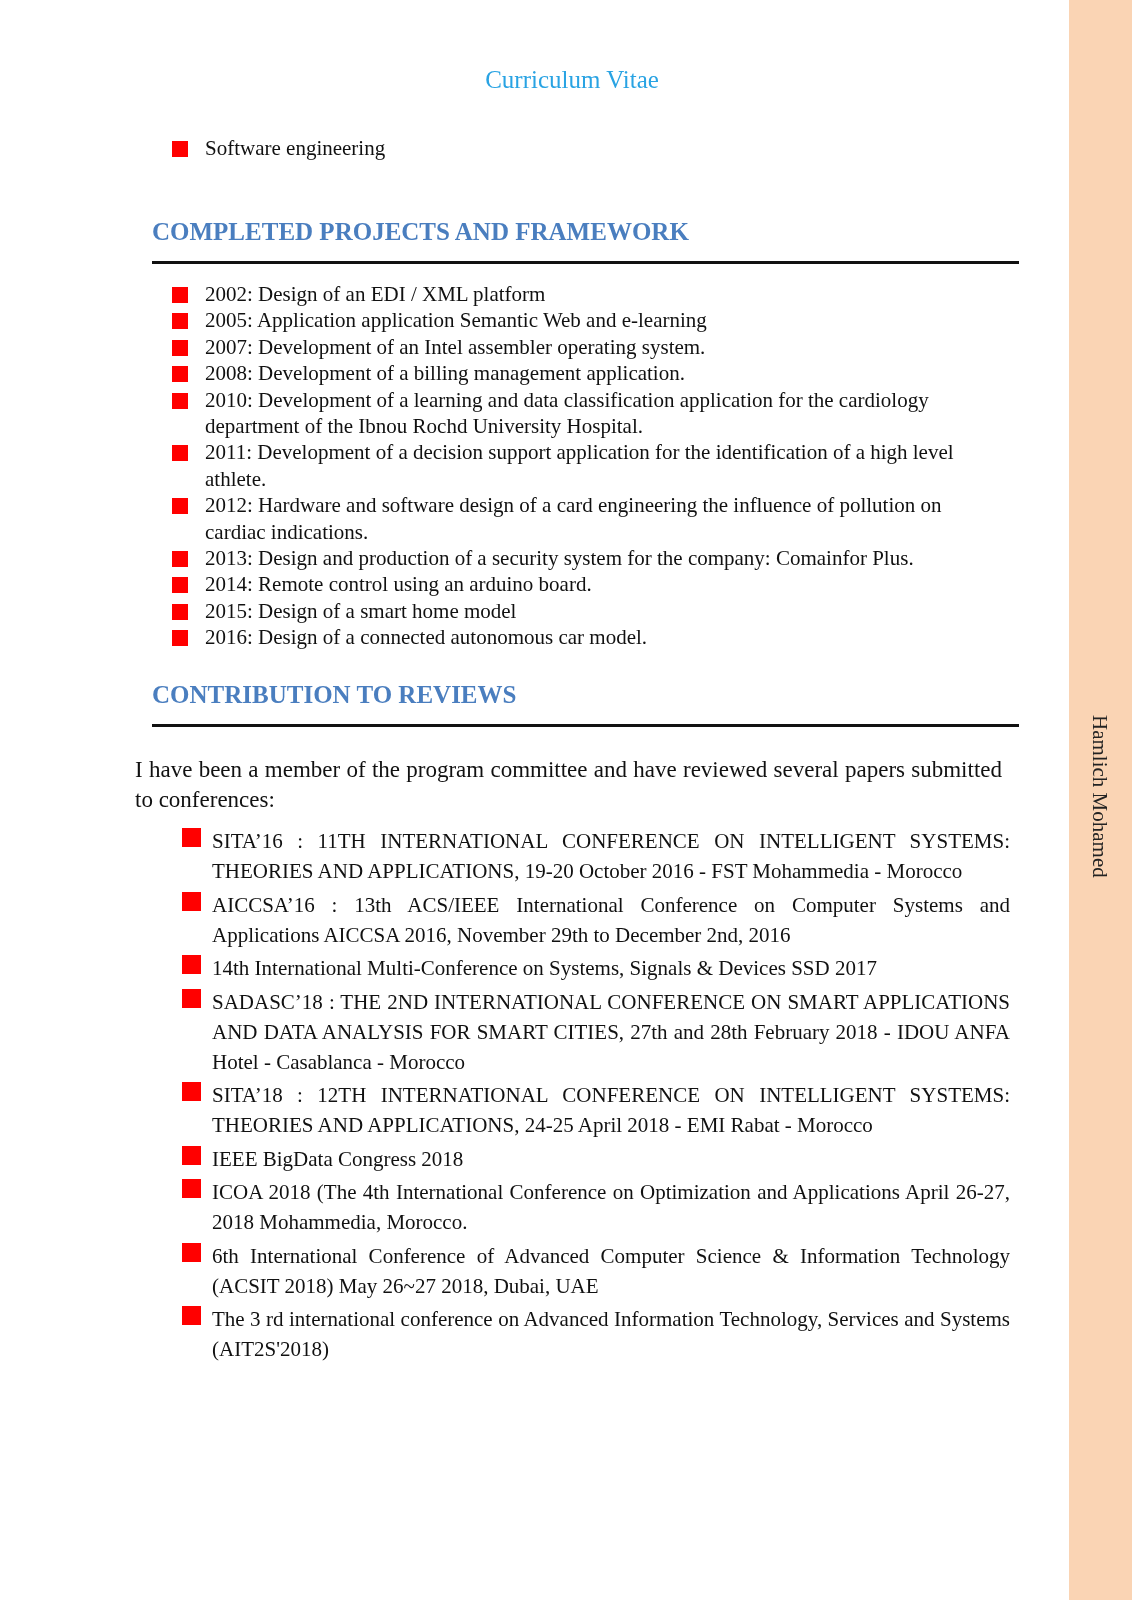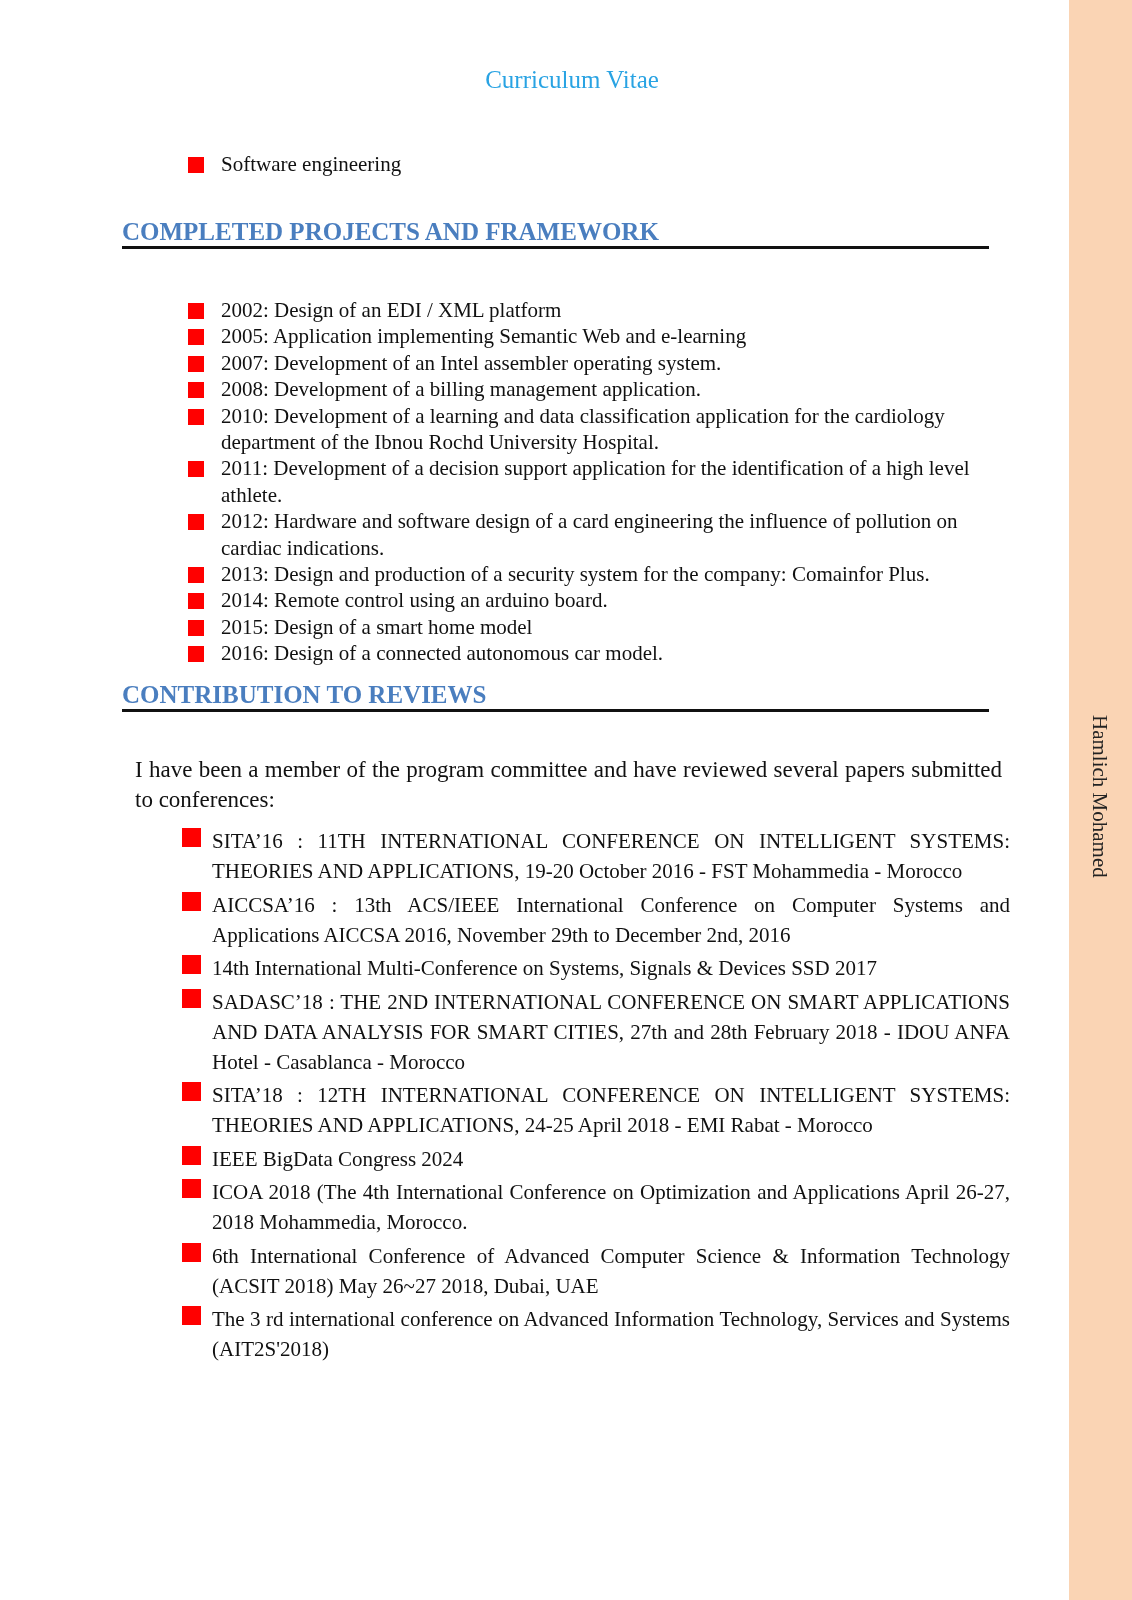--- a/index.html
+++ b/index.html
@@ -13,29 +13,29 @@
   }
   .side-name {
     position: absolute; left: 1100px; top: 715px;
     transform-origin: 0 0; transform: rotate(90deg) translate(0, -12px);
     font-size: 21px; white-space: nowrap; color: #222;
   }
   .doc-title {
     position: absolute; left: 0; width: 1144px; top: 66px; text-align: center;
     font-size: 25px; color: #29a3e3;
   }
-  ul.bl { list-style: none; margin: 16px; padding: 0; position: absolute; left: 172px; width: 830px; }
+  ul.bl { list-style: none; margin: 0; padding: 0; position: absolute; left: 172px; width: 830px; }
   ul.bl li { position: relative; padding-left: 33px; font-size: 21px; line-height: 26.4px; }
   ul.bl li .sq {
     position: absolute; left: 0; top: 6px; width: 16px; height: 16px; background: #ff0000;
   }
   .section-h {
-    position: absolute; left: 122px; width: 867px;
+    position: absolute; left: 152px; width: 867px;
     font-family: "Liberation Serif", serif; font-weight: bold; font-size: 25px;
-    color: #4a7ebf; border-bottom: 3px solid #111; padding-bottom: 0px; line-height: 28px;
+    color: #4a7ebf; border-bottom: 3px solid #111; padding-bottom: 15px; line-height: 28px;
   }
   .para {
     position: absolute; left: 135px; width: 867px; font-size: 23px; line-height: 30px;
     text-align: justify;
   }
   ul.rev { list-style: none; margin: 8px; padding: 0; position: absolute; left: 174px; width: 828px; }
   ul.rev li { position: relative; padding-left: 30px; font-size: 21px; line-height: 30px; text-align: justify; margin-bottom: 3.5px; }
   ul.rev li .sq { position: absolute; left: 0; top: 2px; width: 19px; height: 19px; background: #ff0000; }
 </style>
 </head>
@@ -47,21 +47,21 @@
 <div class="doc-title">Curriculum Vitae</div>
 
 <ul class="bl" style="top:135px;">
   <li><span class="sq"></span><span>Software engineering</span></li>
 </ul>
 
 <div class="section-h" style="top:218px;">COMPLETED PROJECTS AND FRAMEWORK</div>
 
 <ul class="bl" style="top:281px;">
   <li><span class="sq"></span><span>2002: Design of an EDI / XML platform</span></li>
-  <li><span class="sq"></span><span>2005: Application implementing Semantic Web and e-learning</span></li>
+  <li><span class="sq"></span><span>2005: Application application Semantic Web and e-learning</span></li>
   <li><span class="sq"></span><span>2007: Development of an Intel assembler operating system.</span></li>
   <li><span class="sq"></span><span>2008: Development of a billing management application.</span></li>
   <li><span class="sq"></span><span>2010: Development of a learning and data classification application for the cardiology department of the Ibnou Rochd University Hospital.</span></li>
   <li><span class="sq"></span><span>2011: Development of a decision support application for the identification of a high level athlete.</span></li>
   <li><span class="sq"></span><span>2012: Hardware and software design of a card engineering the influence of pollution on cardiac indications.</span></li>
   <li><span class="sq"></span><span>2013: Design and production of a security system for the company: Comainfor Plus.</span></li>
   <li><span class="sq"></span><span>2014: Remote control using an arduino board.</span></li>
   <li><span class="sq"></span><span>2015: Design of a smart home model</span></li>
   <li><span class="sq"></span><span>2016: Design of a connected autonomous car model.</span></li>
 </ul>
@@ -69,17 +69,17 @@
 <div class="section-h" style="top:681px;">CONTRIBUTION TO REVIEWS</div>
 
 <div class="para" style="top:755px;">I have been a member of the program committee and have reviewed several papers submitted to conferences:</div>
 
 <ul class="rev" style="top:818px;">
   <li><span class="sq"></span><span>SITA’16 : 11TH INTERNATIONAL CONFERENCE ON INTELLIGENT SYSTEMS: THEORIES AND APPLICATIONS, 19-20 October 2016 - FST Mohammedia - Morocco</span></li>
   <li><span class="sq"></span><span>AICCSA’16 : 13th ACS/IEEE International Conference on Computer Systems and Applications AICCSA 2016, November 29th to December 2nd, 2016</span></li>
   <li><span class="sq"></span><span>14th International Multi-Conference on Systems, Signals &amp; Devices SSD 2017</span></li>
   <li><span class="sq"></span><span>SADASC’18 : THE 2ND INTERNATIONAL CONFERENCE ON SMART APPLICATIONS AND DATA ANALYSIS FOR SMART CITIES, 27th and 28th February 2018 - IDOU ANFA Hotel - Casablanca - Morocco</span></li>
   <li><span class="sq"></span><span>SITA’18 : 12TH INTERNATIONAL CONFERENCE ON INTELLIGENT SYSTEMS: THEORIES AND APPLICATIONS, 24-25 April 2018 - EMI Rabat - Morocco</span></li>
-  <li><span class="sq"></span><span>IEEE BigData Congress 2024</span></li>
+  <li><span class="sq"></span><span>IEEE BigData Congress 2018</span></li>
   <li><span class="sq"></span><span>ICOA 2018 (The 4th International Conference on Optimization and Applications April 26-27, 2018 Mohammedia, Morocco.</span></li>
   <li><span class="sq"></span><span>6th International Conference of Advanced Computer Science &amp; Information Technology (ACSIT 2018) May 26~27 2018, Dubai, UAE</span></li>
   <li><span class="sq"></span><span>The 3 rd international conference on Advanced Information Technology, Services and Systems (AIT2S'2018)</span></li>
 </ul>
 
 </body></html>

